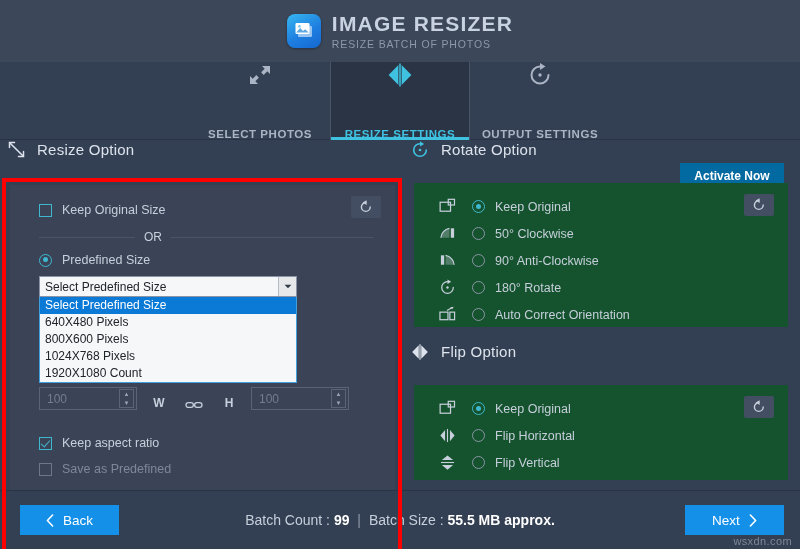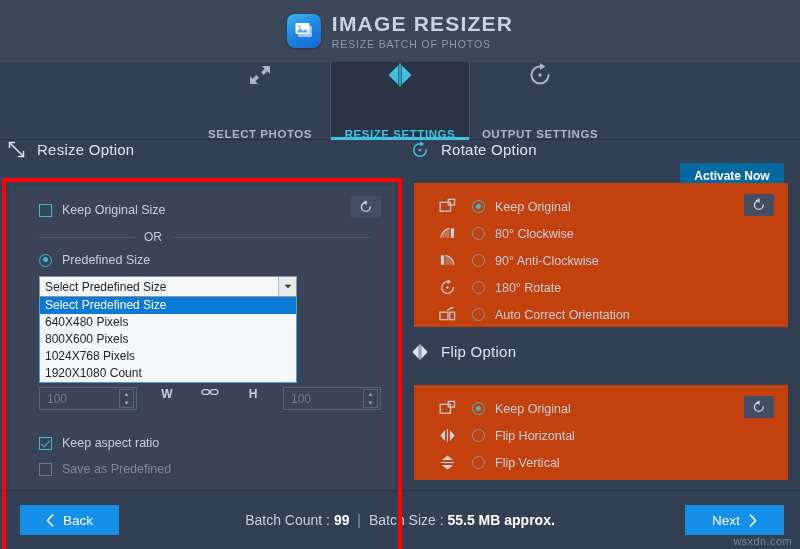--- a/index.html
+++ b/index.html
@@ -101,21 +101,21 @@
   .sec-head {
     display: flex; gap: 11px;
     height: 38px; padding-left: 6px;
   }
   .sec-head .stitle {
     font-size: 15px; color: #dde3ec; letter-spacing: .25px;
   }
   .sec-head .sicon { width: 20px; display: flex; justify-content: center; }
 
   .panel {
-    background: #c2410c;
+    background: #14532d;
     position: relative;
   }
   .reset-btn {
     position: absolute; right: 14px; top: 11px;
     width: 30px; height: 22px; border-radius: 2px;
     background: #434e62;
     display: flex; align-items: center; justify-content: center;
     cursor: default;
   }
 
@@ -185,21 +185,21 @@
     position: relative; z-index: 20;
   }
   .opt {
     height: 17px; line-height: 17px; padding-left: 5px;
     font-size: 12px; color: #20242b; cursor: default;
   }
   .opt.sel { background: #0b7ad6; color: #ffffff; }
 
   
   .dims {
-    display: flex; align-items: flex-start; gap: 16px; margin-top: 4px;
+    display: flex; align-items: flex-end; gap: 8px; margin-top: 4px;
   }
   .spin {
     width: 98px; height: 23px; background: #3a4456;
     border: 1px solid #5a6478; display: flex; align-items: center;
     position: relative;
   }
   .spin .val {
     font-size: 12px; color: #737d8f; padding-left: 7px;
   }
   .spin .arrows {
@@ -437,21 +437,21 @@
 
         <div class="opt-row">
           <span class="opt-icon">
             <svg width="17" height="17" viewBox="0 0 18 18">
               <path d="M2 13.5 A11 11 0 0 1 11 3.5 L11 13.5 Z" fill="#c6cfdb" opacity=".35"></path>
               <path d="M2 13.5 A11 11 0 0 1 11 3.5" stroke="#c6cfdb" stroke-width="1.3" fill="none"></path>
               <path d="M12.5 3.5 L12.5 13.5 L16 13.5 L16 3.5 Z" fill="#c6cfdb"></path>
             </svg>
           </span>
           <span class="radio opt-radio"></span>
-          <span class="lbl">80° Clockwise</span>
+          <span class="lbl">50° Clockwise</span>
         </div>
 
         <div class="opt-row">
           <span class="opt-icon">
             <svg width="17" height="17" viewBox="0 0 18 18">
               <path d="M16 13.5 A11 11 0 0 0 7 3.5 L7 13.5 Z" fill="#c6cfdb" opacity=".35"></path>
               <path d="M16 13.5 A11 11 0 0 0 7 3.5" stroke="#c6cfdb" stroke-width="1.3" fill="none"></path>
               <path d="M5.5 3.5 L5.5 13.5 L2 13.5 L2 3.5 Z" fill="#c6cfdb"></path>
             </svg>
           </span>

